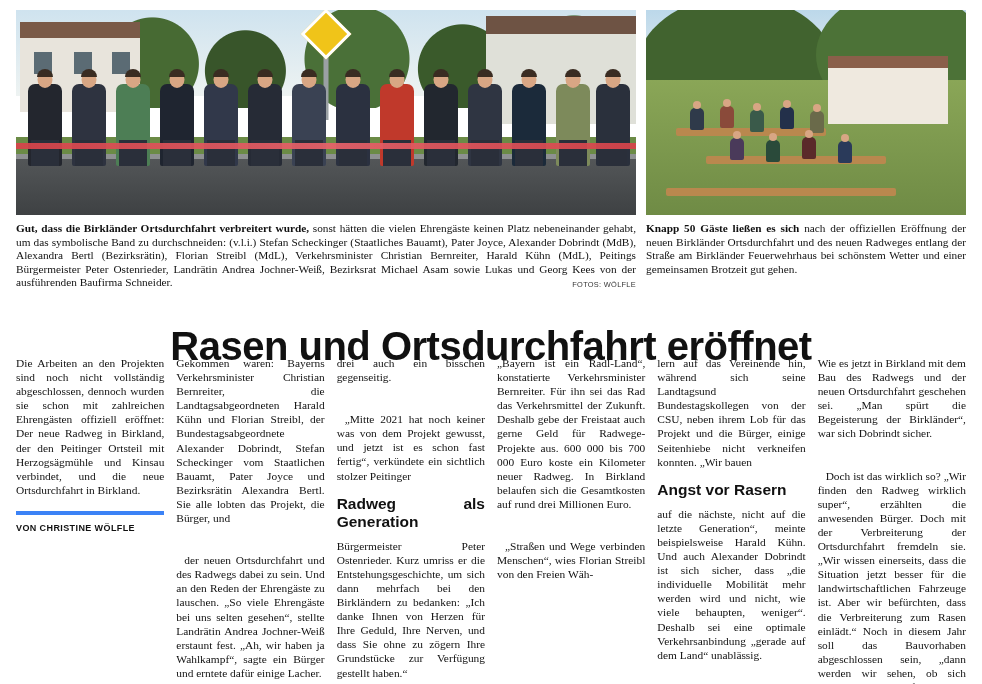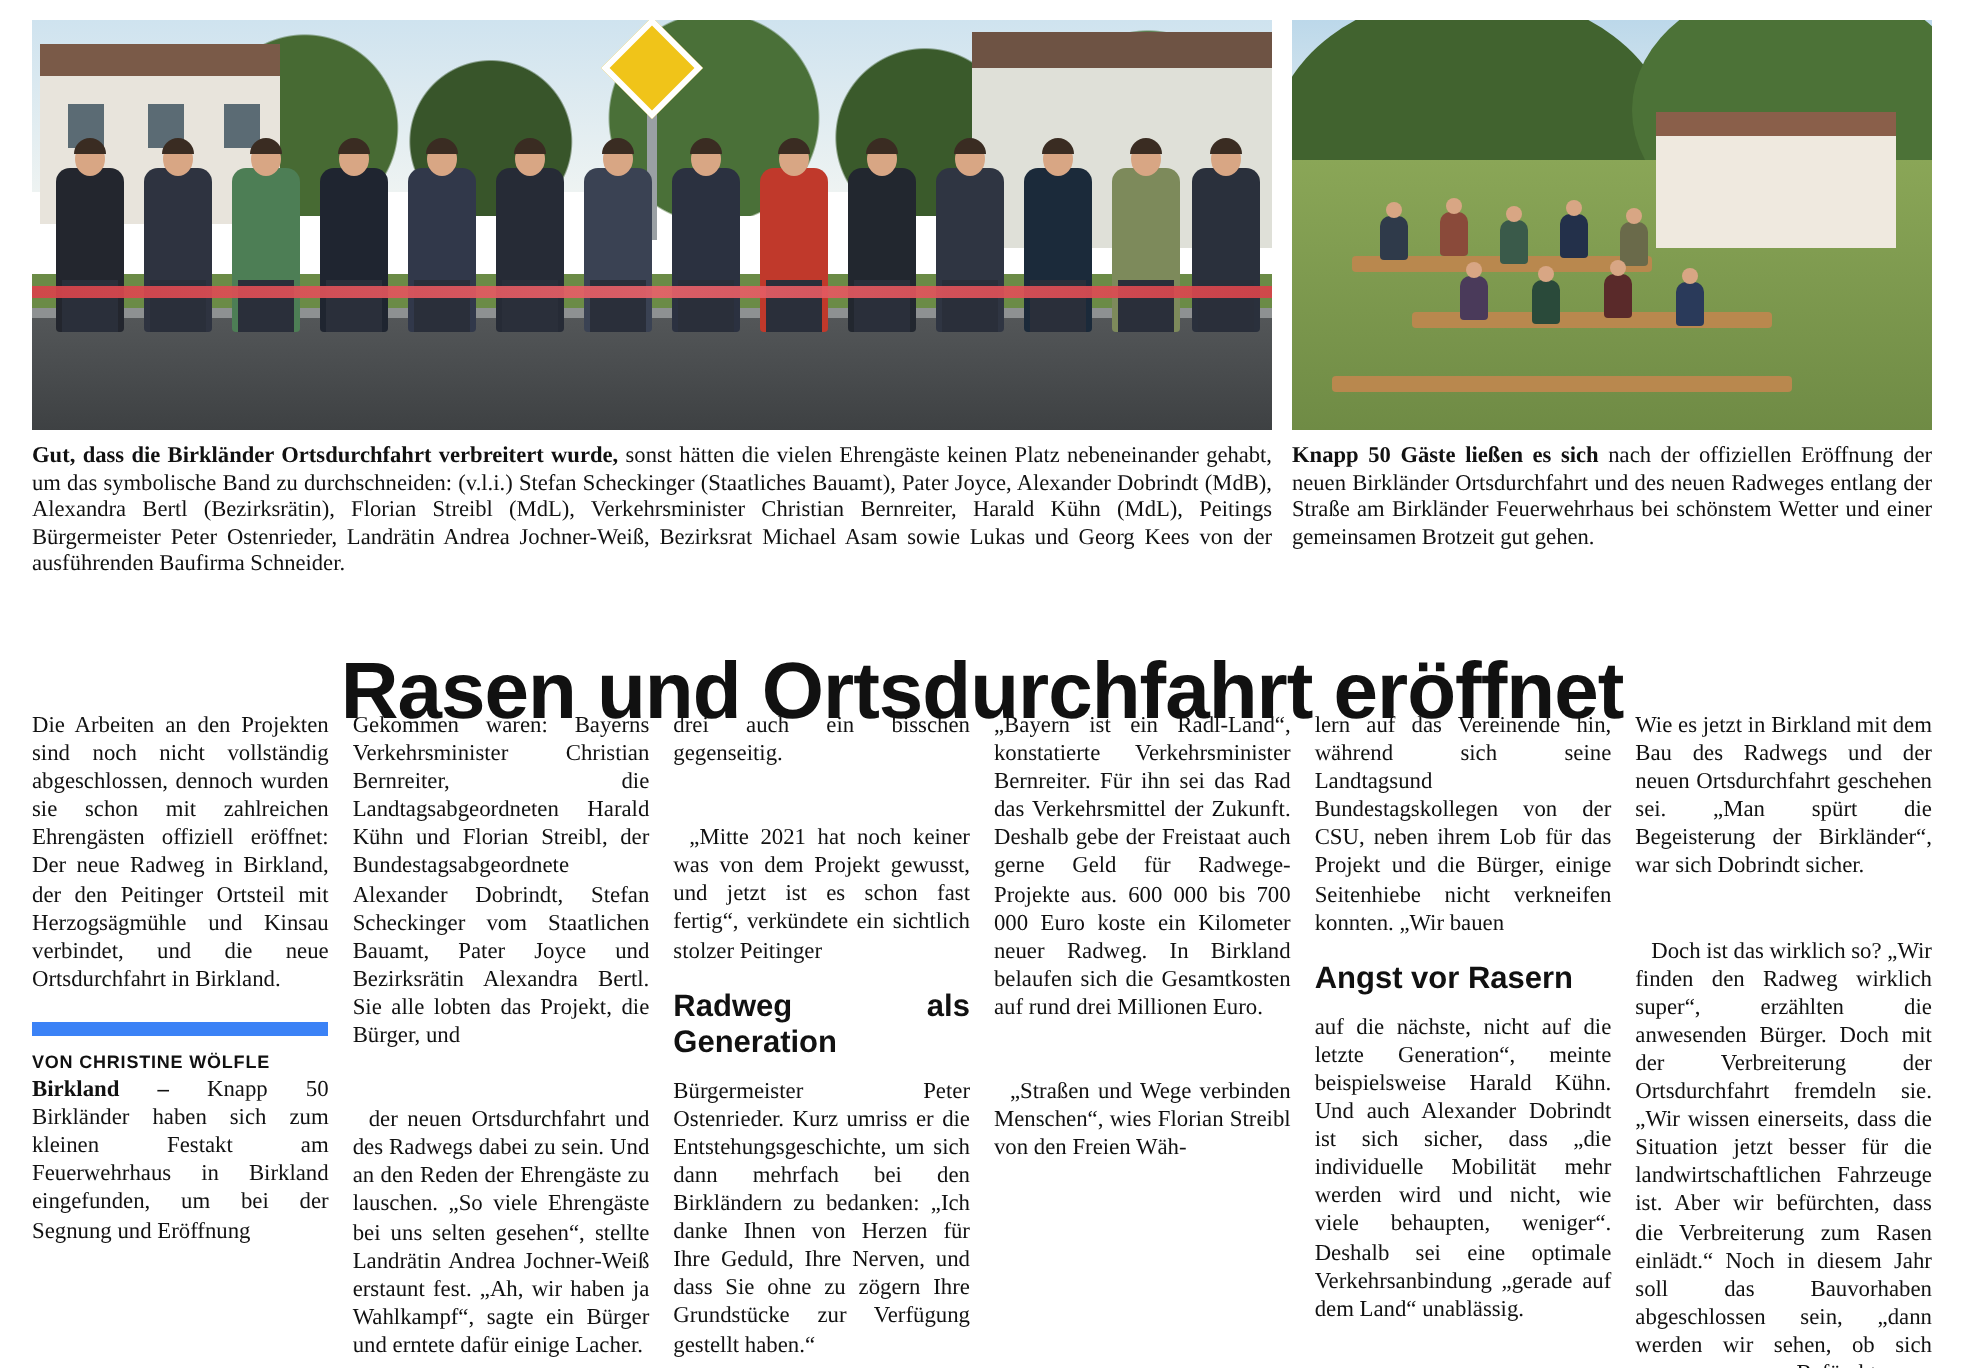--- a/index.html
+++ b/index.html
@@ -193,21 +193,21 @@
   .lead {
     font-weight: normal;
   }
   .byline {
     font-family: "Liberation Sans", sans-serif;
     font-size: 9px;
     font-weight: bold;
     letter-spacing: .4px;
     margin-top: 14px;
     padding-top: 6px;
-    border-top: 7px solid #3b82f6;
+    border-top: 4px solid #3b82f6;
     display: block;
   }
   .subhead {
     font-family: "Liberation Sans", sans-serif;
     font-weight: bold;
     font-size: 15.5px;
     line-height: 18px;
     margin: 12px 0 8px 0;
   }
   .dropstart { font-weight: bold; }
@@ -349,29 +349,29 @@
   </div>
 
   <div class="caption caption-main">
     <b>Gut, dass die Birkländer Ortsdurchfahrt verbreitert wurde,</b><span> sonst hätten die vielen Ehrengäste keinen Platz nebeneinander gehabt, um das symbolische Band zu durchschneiden: (v.l.i.) Stefan Scheckinger (Staatliches Bauamt), Pater Joyce, Alexander Dobrindt (MdB), Alexandra Bertl (Bezirksrätin), Florian Streibl (MdL), Verkehrsminister Christian Bernreiter, Harald Kühn (MdL), Peitings Bürgermeister Peter Ostenrieder, Landrätin Andrea Jochner-Weiß, Bezirksrat Michael Asam sowie Lukas und Georg Kees von der ausführenden Baufirma Schneider.</span>
   </div>
 
   <div class="caption caption-side">
     <b>Knapp 50 Gäste ließen es sich</b><span> nach der offiziellen Eröffnung der neuen Birkländer Ortsdurchfahrt und des neuen Radweges entlang der Straße am Birkländer Feuerwehrhaus bei schönstem Wetter und einer gemeinsamen Brotzeit gut gehen.</span>
   </div>
 
+  <div class="photo-credit">FOTOS: WÖLFLE</div>
 
   <h1 class="headline">Rasen und Ortsdurchfahrt eröffnet</h1>
 
   <div class="cols">
 
     <div class="col">
       <p class="lead">Die Arbeiten an den Projekten sind noch nicht vollständig abgeschlossen, dennoch wurden sie schon mit zahlreichen Ehrengästen offiziell eröffnet: Der neue Radweg in Birkland, der den Peitinger Ortsteil mit Herzogsägmühle und Kinsau verbindet, und die neue Ortsdurchfahrt in Birkland.</p>
       <span class="byline">VON CHRISTINE WÖLFLE</span>
-      <p class="spacer-top"><b class="dropstart">Birkland –</b><span> Knapp 50 Birkländer haben sich zum kleinen Festakt am Feuerwehrhaus in Birkland eingefunden, um bei der Segnung und Eröffnung</span></p>
     </div>
 
     <div class="col">
       <p>Gekommen waren: Bayerns Verkehrsminister Christian Bernreiter, die Landtagsabgeordneten Harald Kühn und Florian Streibl, der Bundestagsabgeordnete Alexander Dobrindt, Stefan Scheckinger vom Staatlichen Bauamt, Pater Joyce und Bezirksrätin Alexandra Bertl. Sie alle lobten das Projekt, die Bürger, und</p>
       <p>der neuen Ortsdurchfahrt und des Radwegs dabei zu sein. Und an den Reden der Ehrengäste zu lauschen. „So viele Ehrengäste bei uns selten gesehen“, stellte Landrätin Andrea Jochner-Weiß erstaunt fest. „Ah, wir haben ja Wahlkampf“, sagte ein Bürger und erntete dafür einige Lacher.</p>
     </div>
 
     <div class="col">
       <p>drei auch ein bisschen gegenseitig.</p>
       <p>„Mitte 2021 hat noch keiner was von dem Projekt gewusst, und jetzt ist es schon fast fertig“, verkündete ein sichtlich stolzer Peitinger</p>

